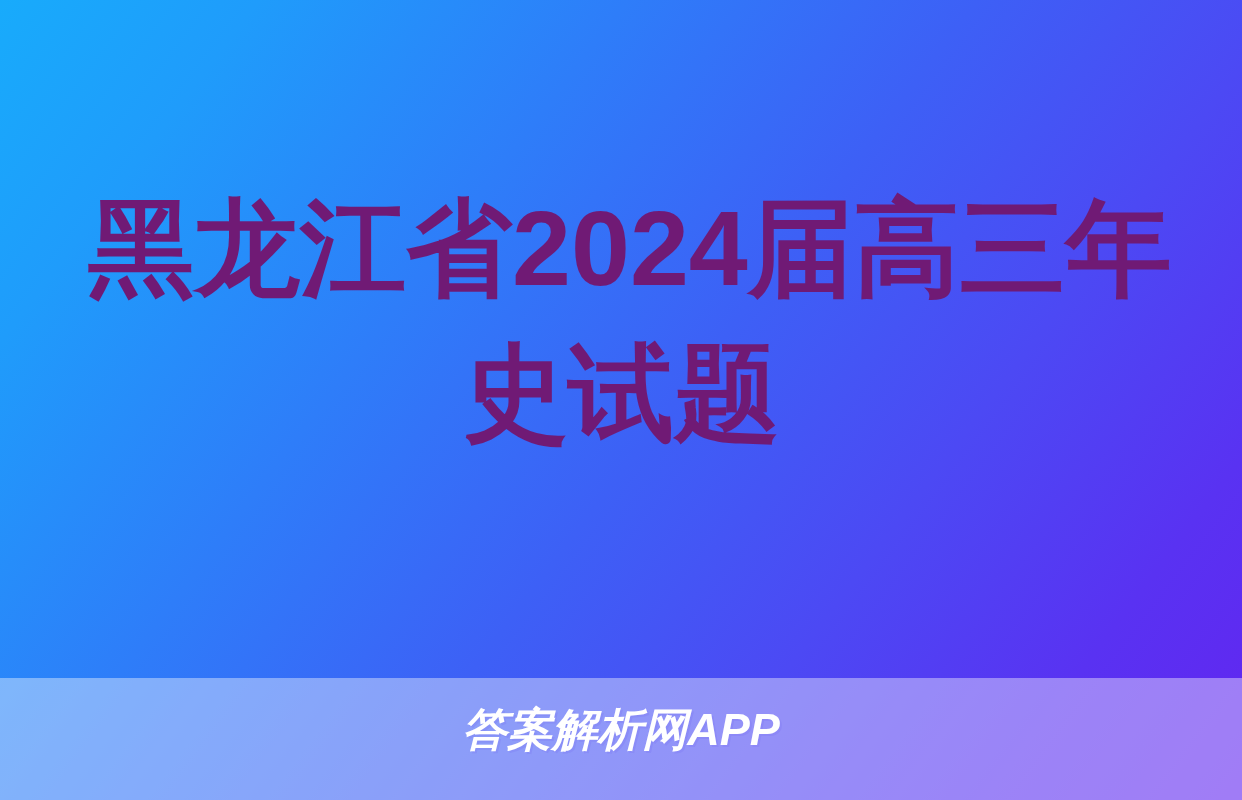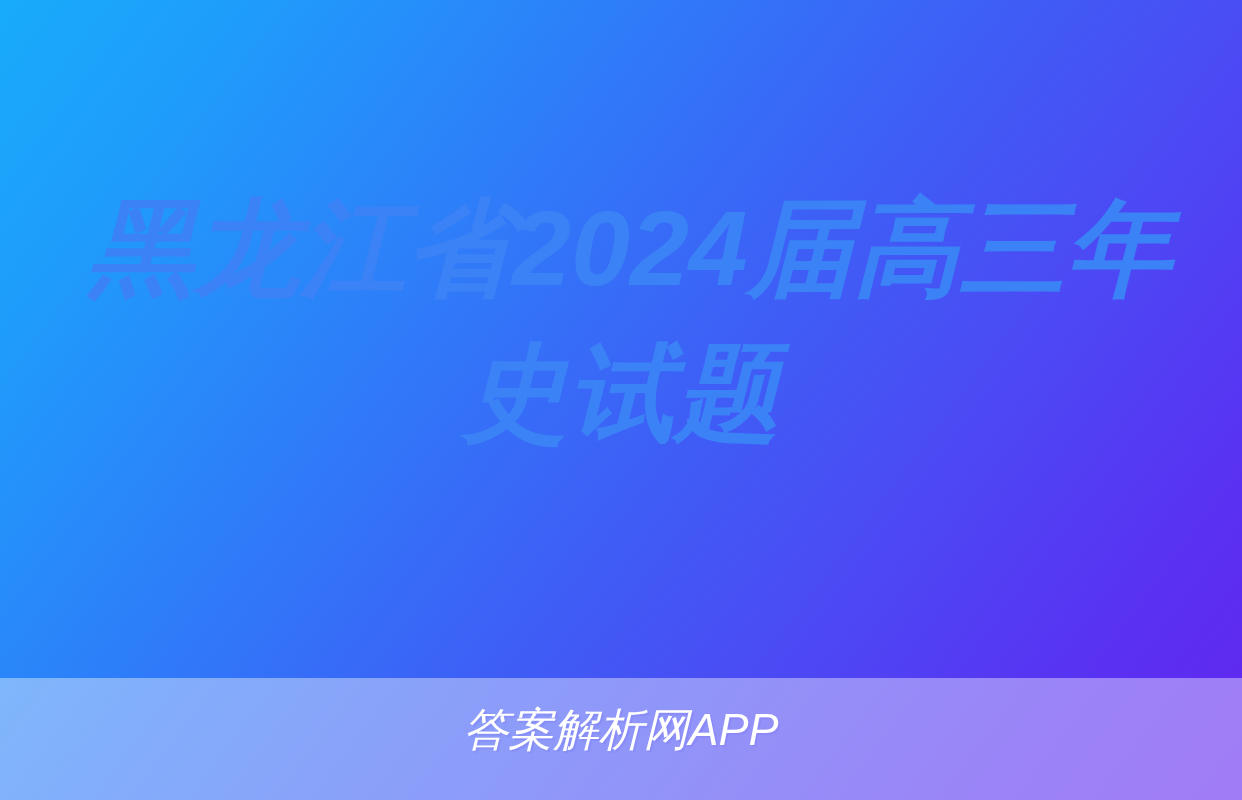--- a/index.html
+++ b/index.html
@@ -45,25 +45,24 @@
   .title-block {
     position: absolute;
     left: 88px;
     top: 176px;
     width: 1066px;
     height: 470px;
     z-index: 3;
   }
 
   .title-line {
-    color: #3b82f6;
+    color: #701a75;
     font-size: 106px;
     line-height: 145px;
     font-weight: 700;
-    font-style: italic;
     letter-spacing: 0px;
     white-space: nowrap;
     text-align: justify;
     text-align-last: justify;
     display: block;
     width: 100%;
   }
 
   .title-line.center {
     text-align-last: center;
@@ -78,21 +77,21 @@
     height: 58px;
     z-index: 4;
     display: flex;
     align-items: center;
     justify-content: center;
   }
 
   .watermark-text {
     color: #ffffff;
     font-size: 45px;
-    font-weight: 400;
+    font-weight: 700;
     font-style: italic;
     letter-spacing: 0px;
     line-height: 1;
     white-space: nowrap;
     text-shadow: 2px 2px 0 rgba(120, 110, 245, 0.25);
   }
 </style>
 </head>
 <body>
 

